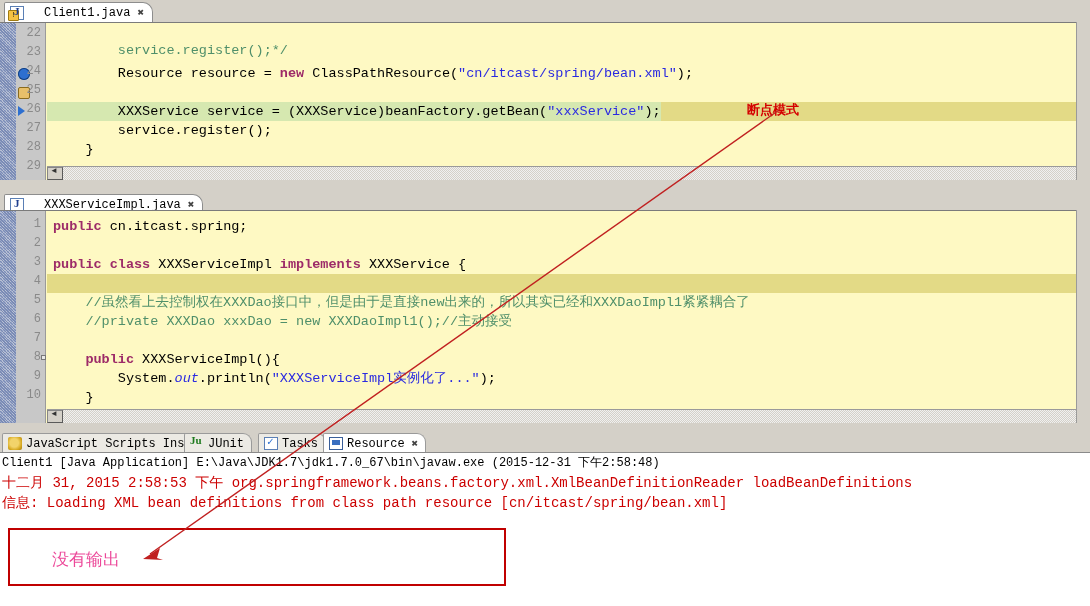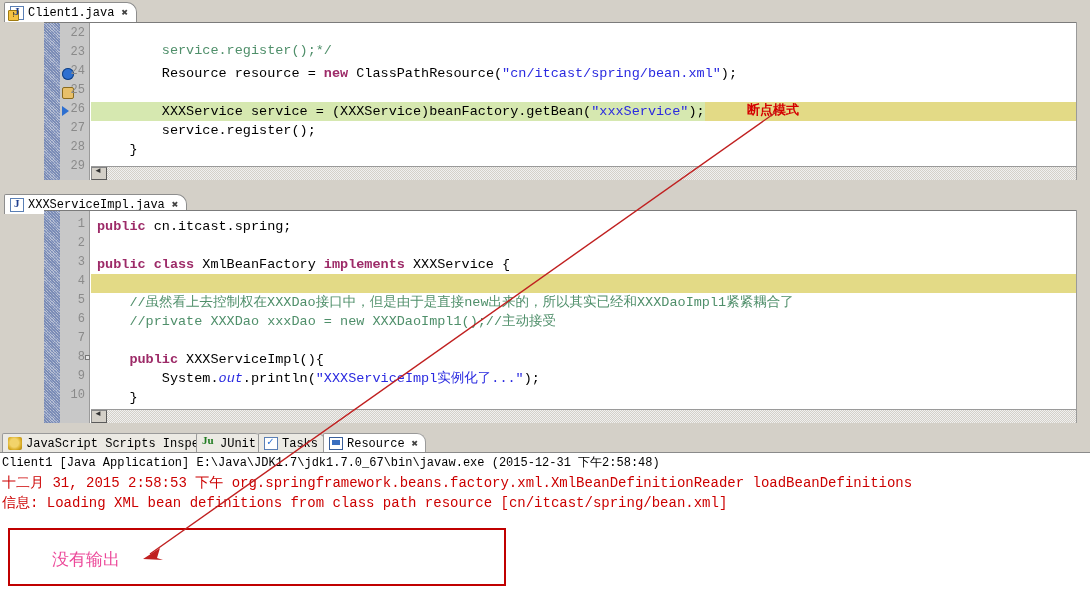--- a/index.html
+++ b/index.html
@@ -23,21 +23,21 @@
     padding: 0 8px 0 5px;
     background: #ffffff;
     border-top: 1px solid #8d8d8d;
     border-left: 1px solid #8d8d8d;
     border-right: 1px solid #8d8d8d;
     border-radius: 2px 10px 0 0;
     font-family: "Liberation Mono", monospace;
     font-size: 12px; color: #000;
     white-space: nowrap;
   }
-  .tab-label { font-family: "Liberation Mono", monospace; font-size: 12px; }
+  .tab-label { font-family: "Liberation Mono", monospace; font-size: 12px; margin-left: 16px; }
   .tab-close { font-size: 11px; color: #444; margin-left: 3px; }
 
   .jicon {
     width: 14px; height: 14px; position: relative; flex: 0 0 14px;
     background: #ffffff; border: 1px solid #5a7fb5;
     display: inline-block;
   }
   .jicon::after {
     content: "J"; position: absolute; left: 3px; top: -2px;
     font-family: "Liberation Serif", serif; font-size: 11px;
@@ -46,23 +46,22 @@
   .jicon.warn::before {
     content: "!"; position: absolute; left: -3px; top: 3px;
     width: 9px; height: 9px; background: #f5c242;
     border: 1px solid #a07b10; border-radius: 1px;
     font-size: 7px; line-height: 8px; text-align: center; color: #000;
   }
 
   
   .editor {
     position: absolute; left: 0; right: 0;
-    background: #ffffff;
+    background: #fef9c3;
     border-top: 1px solid #7b7b7b;
-    margin-left: 44px;
   }
   .gutter-rail {
     position: absolute; left: 0; top: 0; bottom: 0; width: 16px;
     background-image:
       repeating-linear-gradient(45deg, #7a8bb5 0 1px, transparent 1px 2px),
       repeating-linear-gradient(-45deg, #9aa8c9 0 1px, transparent 1px 2px);
     background-color: #b8c0d4;
   }
   .gutter {
     position: absolute; left: 16px; top: 0; bottom: 0; width: 30px;
@@ -239,40 +238,40 @@
       <span class="lineno" style="top:101px">6</span>
       <span class="lineno" style="top:120px">7</span>
       <span class="lineno" style="top:139px">8</span>
       <span class="lineno" style="top:158px">9</span>
       <span class="lineno" style="top:177px">10</span>
       <span style="position:absolute;right:-1px;top:144px;width:5px;height:5px;border:1px solid #777;background:#e8e8e8;"></span>
     </div>
     <div class="codearea">
       <div class="cline" style="top:6px"><span class="txt"><span class="kw">public</span><span> cn.itcast.spring;</span></span></div>
       <div class="cline" style="top:25px"></div>
-      <div class="cline" style="top:44px"><span class="txt"><span class="kw">public class</span><span> XmlBeanFactory </span><span class="kw">implements</span><span> XXXService {</span></span></div>
+      <div class="cline" style="top:44px"><span class="txt"><span class="kw">public class</span><span> XXXServiceImpl </span><span class="kw">implements</span><span> XXXService {</span></span></div>
       <div class="cline hl-yellow" style="top:63px"></div>
       <div class="cline" style="top:82px"><span class="txt"><span class="cmt">    //虽然看上去控制权在XXXDao接口中，但是由于是直接new出来的，所以其实已经和XXXDaoImpl1紧紧耦合了</span></span></div>
       <div class="cline" style="top:101px"><span class="txt"><span class="cmt">    //private XXXDao xxxDao = new XXXDaoImpl1();//主动接受</span></span></div>
       <div class="cline" style="top:120px"></div>
       <div class="cline" style="top:139px"><span class="txt"><span>    </span><span class="kw">public</span><span> XXXServiceImpl(){</span></span></div>
       <div class="cline" style="top:158px"><span class="txt"><span>        System.</span><span class="ital">out</span><span>.println(</span><span class="str">"XXXServiceImpl实例化了..."</span><span>);</span></span></div>
       <div class="cline" style="top:177px"><span class="txt"><span>    }</span></span></div>
     </div>
     <div class="hscroll" style="bottom:0;">
       <div class="thumb"></div>
     </div>
   </div>
 
   <div class="viewtabs" style="top:431px;">
     <div class="vtab" style="left:2px;">
       <span class="vicon vi-js"></span>
       <span>JavaScript Scripts Inspector</span>
     </div>
-    <div class="vtab" style="left:196px;justify-content:flex-end;">
+    <div class="vtab" style="left:184px;justify-content:flex-end;">
       <span class="vicon vi-ju"></span>
       <span>JUnit</span>
     </div>
     <div class="vtab" style="left:258px;">
       <span class="vicon vi-task"></span>
       <span>Tasks</span>
     </div>
     <div class="vtab active" style="left:323px;">
       <span class="vicon vi-con"></span>
       <span>Resource</span>

